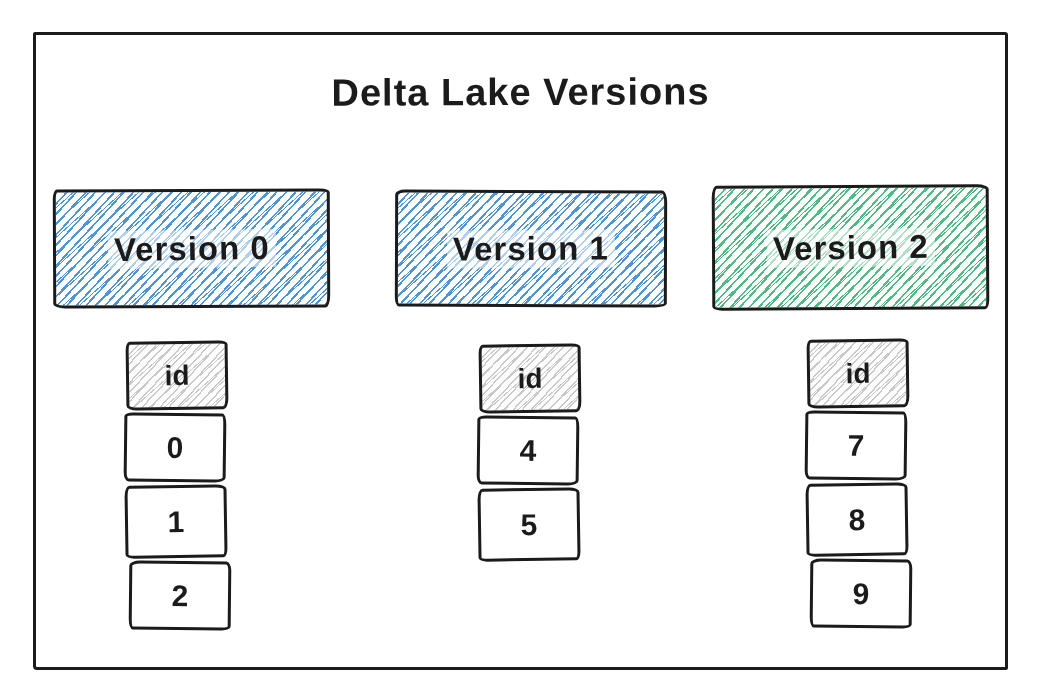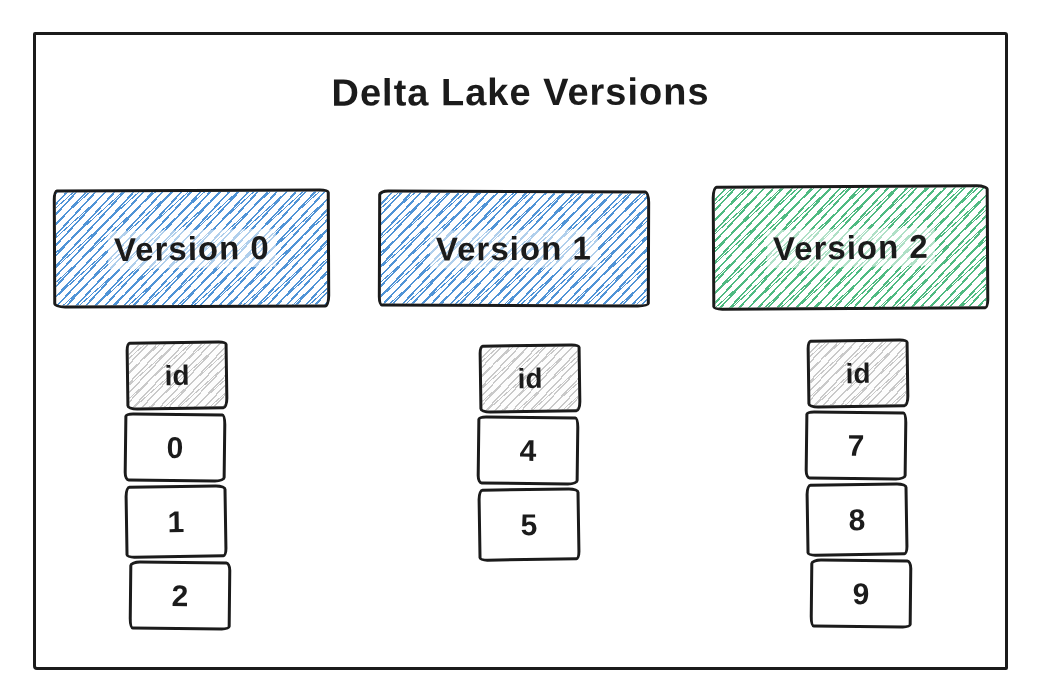--- a/index.html
+++ b/index.html
@@ -56,21 +56,21 @@
     background-image:
       repeating-linear-gradient(133deg, var(--blue) 0px, var(--blue) 1.7px, transparent 1.7px, transparent 7px),
       repeating-linear-gradient(138deg, var(--blue) 0px, var(--blue) 1px, transparent 1px, transparent 11px);
   }
   .hatch-green {
     background-image:
       repeating-linear-gradient(133deg, var(--green) 0px, var(--green) 1.7px, transparent 1.7px, transparent 7px),
       repeating-linear-gradient(138deg, var(--green) 0px, var(--green) 1px, transparent 1px, transparent 11px);
   }
   .vbox-0 { left: 17px;  top: 154px; width: 277px; height: 119px; border-radius: 4px 10px 5px 12px / 10px 4px 12px 5px; transform: rotate(-0.25deg); }
-  .vbox-1 { left: 342px; top: 155px; width: 272px; height: 117px; border-radius: 10px 5px 12px 4px / 5px 12px 4px 10px; transform: rotate(0.2deg); }
+  .vbox-1 { left: 359px; top: 155px; width: 272px; height: 117px; border-radius: 10px 5px 12px 4px / 5px 12px 4px 10px; transform: rotate(0.2deg); }
   .vbox-2 { left: 676px; top: 150px; width: 277px; height: 125px; border-radius: 5px 12px 4px 10px / 12px 5px 10px 4px; transform: rotate(-0.3deg); }
 
   
   .idcol {
     position: absolute;
     display: flex;
     flex-direction: column;
     gap: 3px;
   }
   .col-0 { left: 90px;  top: 306px; }

